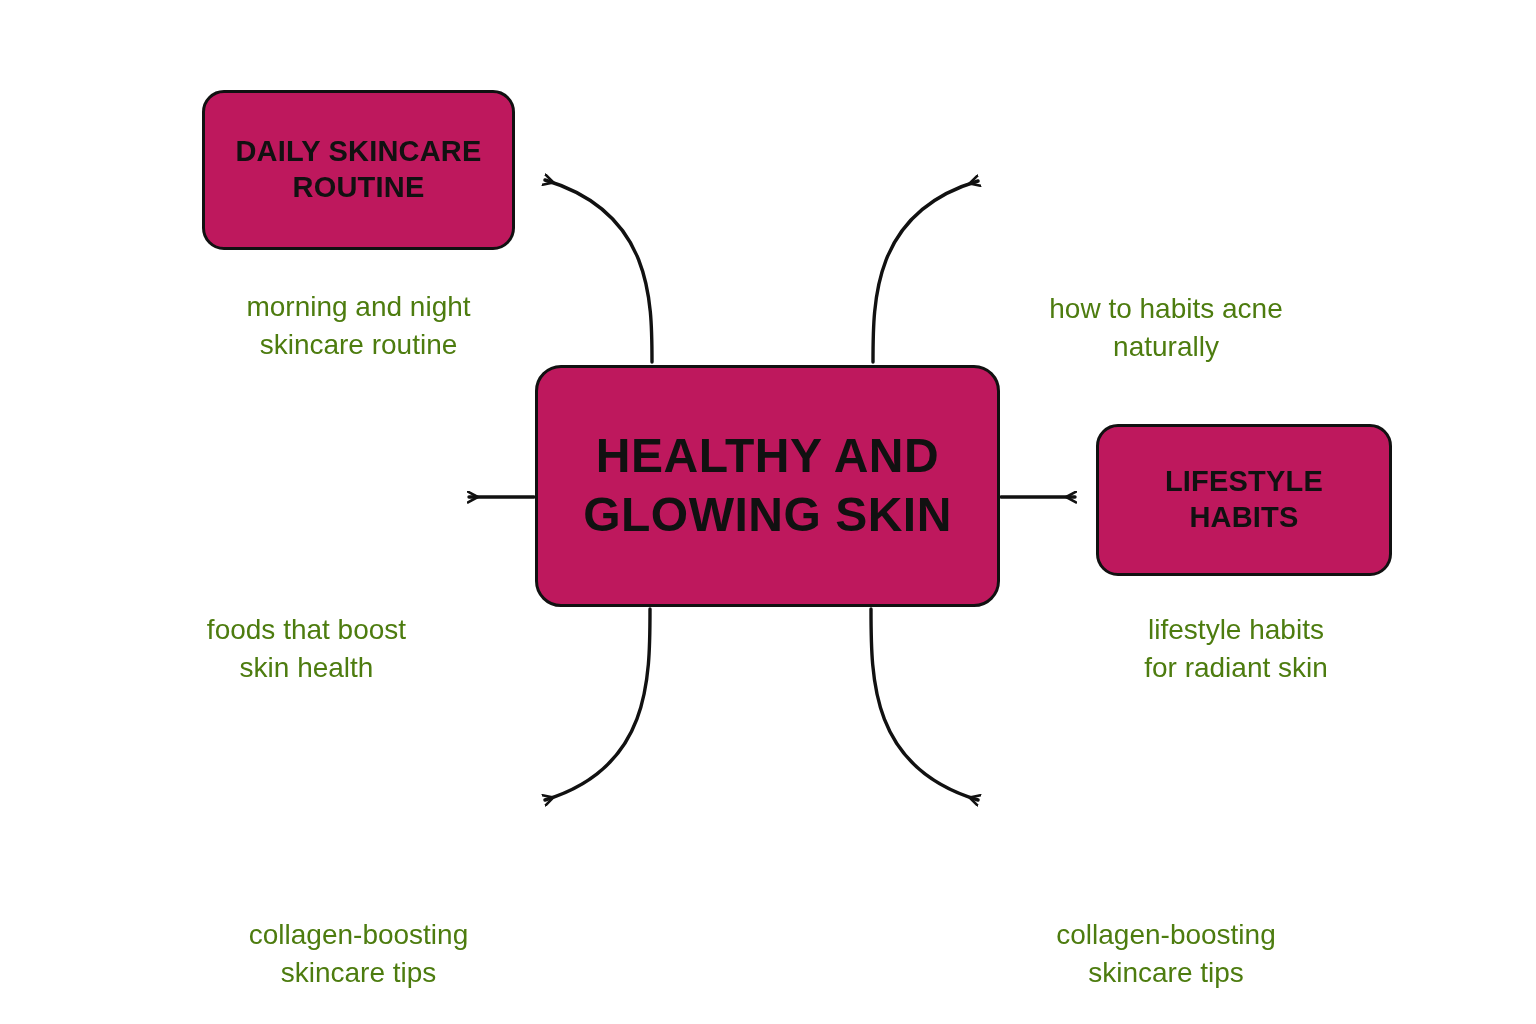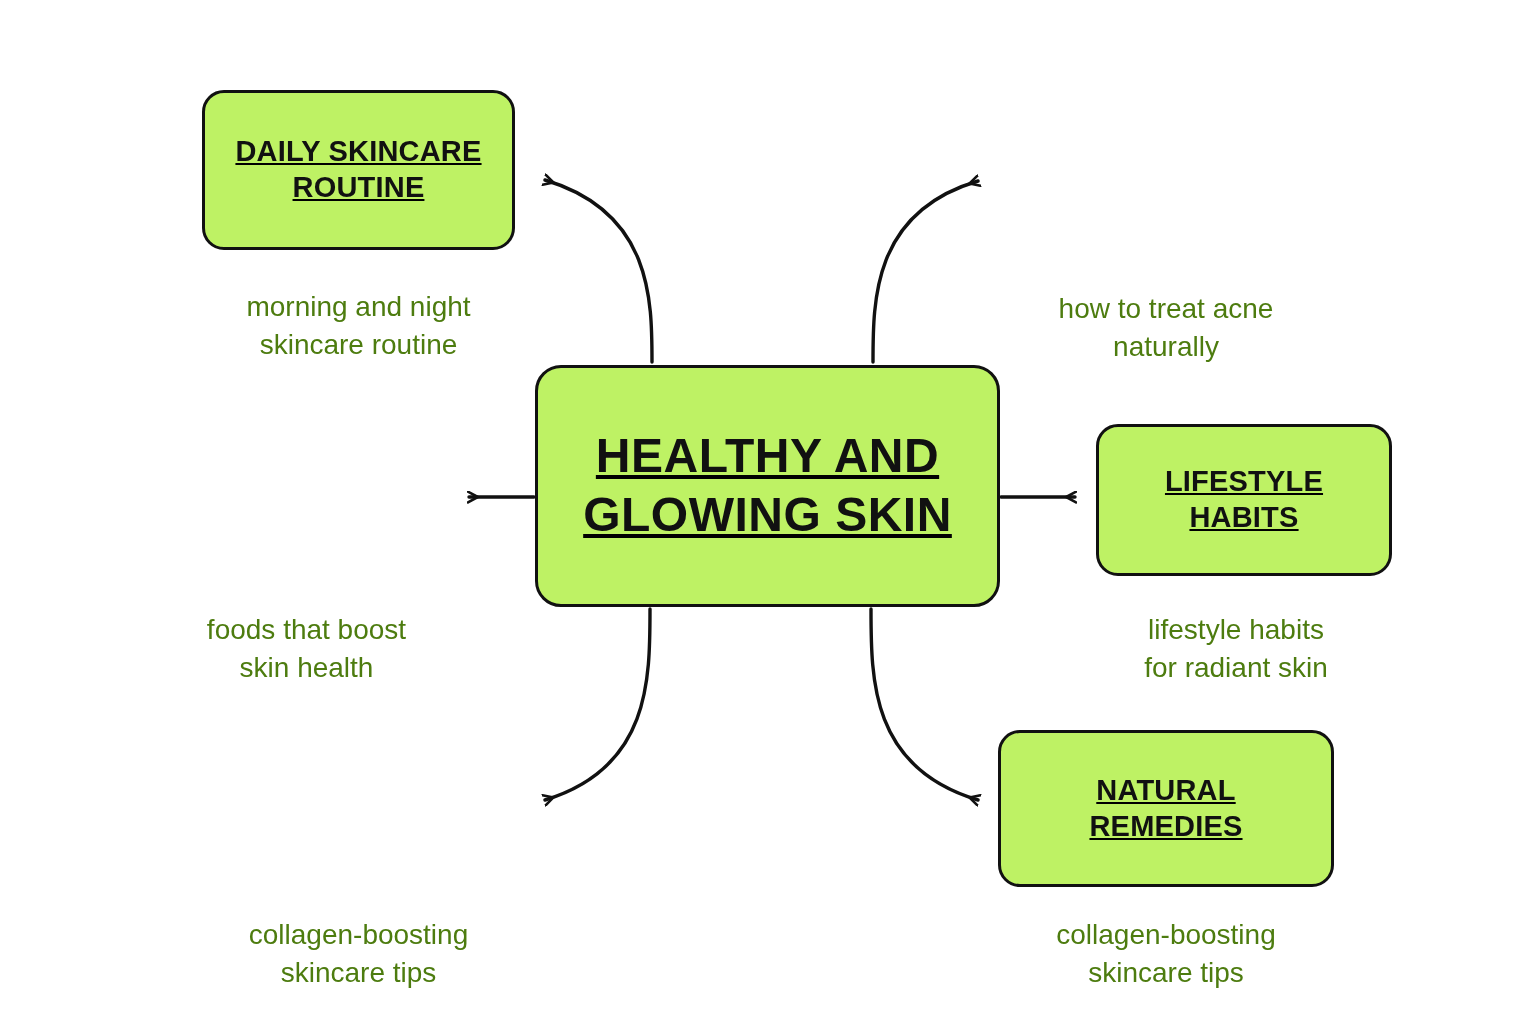--- a/index.html
+++ b/index.html
@@ -21,26 +21,25 @@
     top: 0;
     width: 1536px;
     height: 1024px;
     pointer-events: none;
   }
   .node {
     position: absolute;
     box-sizing: border-box;
     border: 3px solid #111111;
     border-radius: 22px;
-    background: #bef264;
+    background: #be185d;
     display: flex;
     align-items: center;
     justify-content: center;
     text-align: center;
-    text-decoration: underline;
   }
   .node-label {
     font-weight: bold;
     color: #111111;
     letter-spacing: 0.2px;
     line-height: 1.24;
     white-space: pre-line;
   }
   .branch .node-label {
     font-size: 29px;
@@ -106,36 +105,32 @@
 GLOWING SKIN</span>
   </div>
 
   <div class="node branch" style="left:202px; top:90px; width:313px; height:160px;">
     <span class="node-label">DAILY SKINCARE
 ROUTINE</span>
   </div>
   <div class="caption" style="left:182px; top:288px; width:353px;">morning and night
 skincare routine</div>
 
-  <div class="caption" style="left:988px; top:290px; width:356px;">how to treat acne
+  <div class="caption" style="left:988px; top:290px; width:356px;">how to habits acne
 naturally</div>
 
   <div class="caption" style="left:153px; top:611px; width:307px;">foods that boost
 skin health</div>
 
   <div class="node branch" style="left:1088px; top:424px; width:296px; height:152px;margin-left:8px;">
     <span class="node-label">LIFESTYLE
 HABITS</span>
   </div>
   <div class="caption" style="left:1078px; top:611px; width:316px;">lifestyle habits
 for radiant skin</div>
 
   <div class="caption" style="left:182px; top:916px; width:353px;">collagen-boosting
 skincare tips</div>
 
-  <div class="node branch" style="left:998px; top:730px; width:336px; height:157px;">
-    <span class="node-label">NATURAL
-REMEDIES</span>
-  </div>
   <div class="caption" style="left:988px; top:916px; width:356px;">collagen-boosting
 skincare tips</div>
 
 </div>
 
 </body></html>

